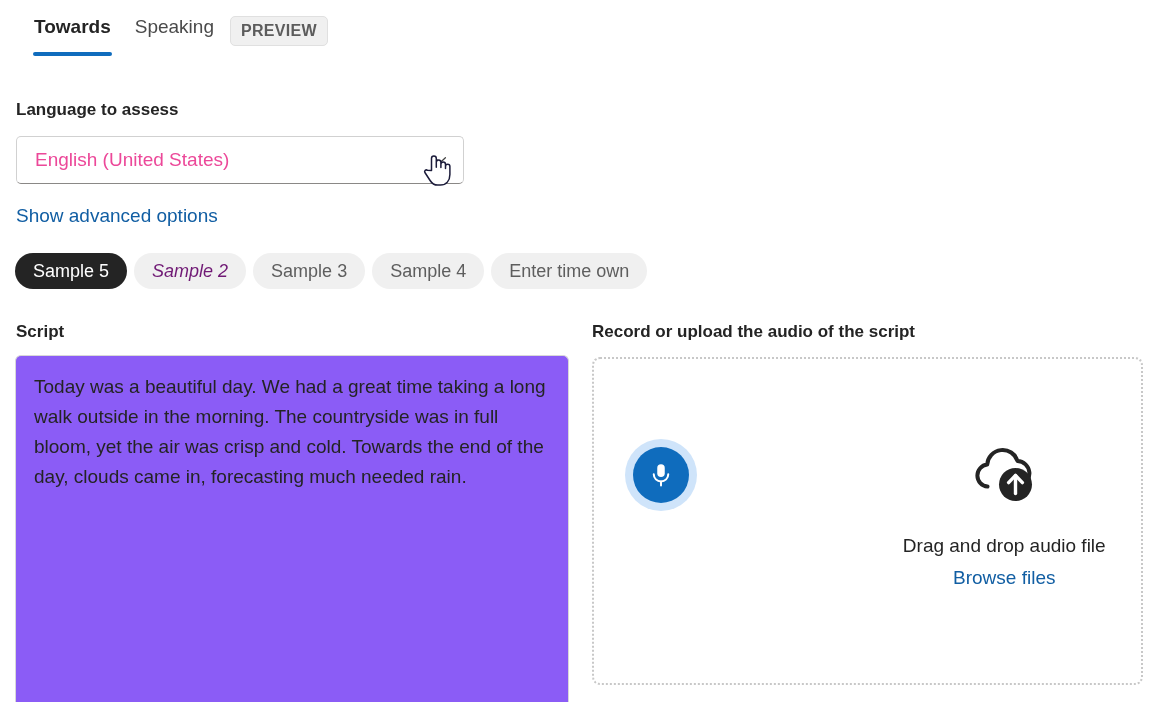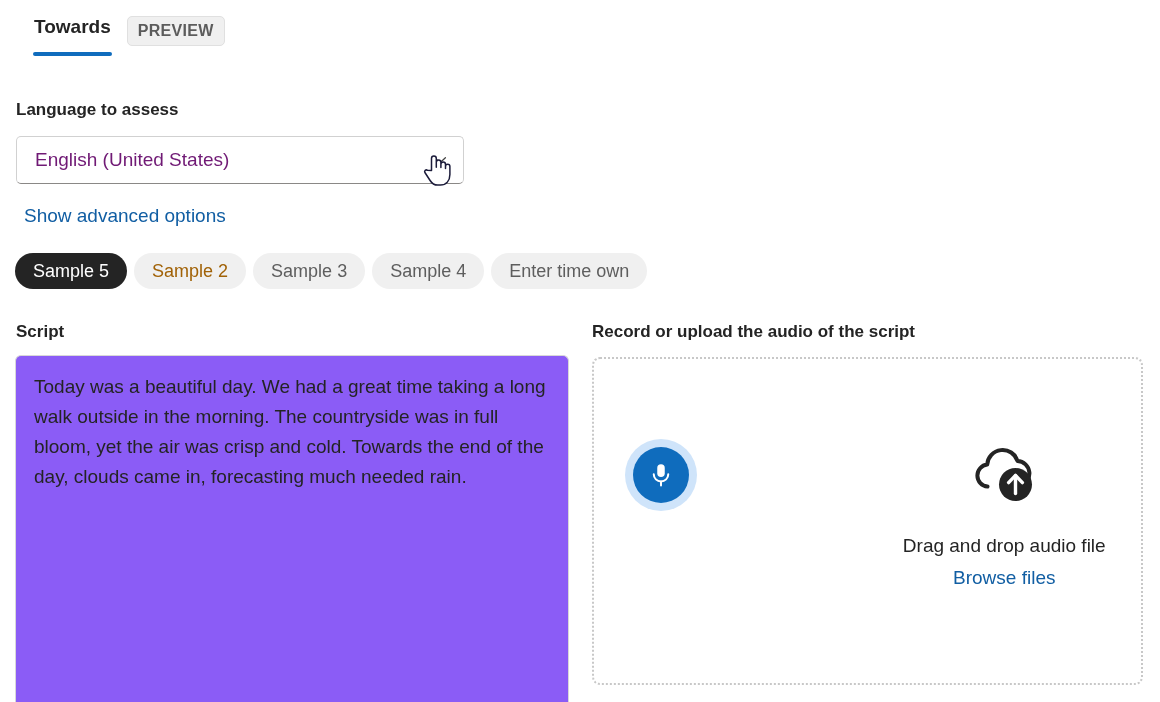--- a/index.html
+++ b/index.html
@@ -74,37 +74,36 @@
     border-bottom: 1px solid #8a8886;
     border-radius: 5px;
     display: flex;
     align-items: center;
     padding: 0 14px 0 18px;
     cursor: pointer;
   }
   #language-value {
     flex: 1;
     font-size: 19px;
-    color: #701a75;
+    color: #ec4899;
     line-height: 24px;
   }
   #chevron-down-icon { flex: 0 0 auto; display: block; }
 
   
   .link {
     color: #115ea3;
     text-decoration: none;
     cursor: pointer;
   }
   #show-advanced-options {
     position: absolute;
     left: 16px; top: 204px;
     font-size: 19px;
     line-height: 24px;
-    margin-left: 8px;
   }
 
   
   #sample-pills {
     position: absolute;
     left: 15px; top: 253px;
     display: flex;
     gap: 7px;
   }
   .pill {
@@ -225,40 +224,43 @@
 </head>
 <body>
 
 <div id="tabstrip">
 
   <div class="tab" id="tab-reading">
     <span class="tab-label">Towards</span>
     <span class="tab-underline" id="reading-underline" style="background: rgb(15, 108, 189);"></span>
   </div>
 
+  <div class="tab" id="tab-speaking">
+    <span class="tab-label">Speaking</span>
+  </div>
 
   <span id="preview-badge">PREVIEW</span>
 </div>
 
 <div class="field-label" id="lbl-language">Language to assess</div>
 
 <div id="language-dropdown">
   <span id="language-value">English (United States)</span>
   <span>
     <svg id="chevron-down-icon" width="18" height="18" viewBox="0 0 20 20" fill="none">
       <path d="M4 7.5 L10 13 L16 7.5" stroke="#424242" stroke-width="1.4" stroke-linecap="round" stroke-linejoin="round"></path>
     </svg>
   </span>
 </div>
 
 <a class="link" id="show-advanced-options" href="#" style="color: rgb(17, 94, 163);">Show advanced options</a>
 
 <div id="sample-pills">
   <button class="pill selected" style="background: rgb(36, 36, 36); color: rgb(255, 255, 255);">Sample 5</button>
-  <button class="pill" style="background: rgb(240, 240, 240); color: #a16207;">Sample 2</button>
+  <button class="pill" style="background: rgb(240, 240, 240); color: #701a75; font-style: italic;">Sample 2</button>
   <button class="pill" style="background: rgb(240, 240, 240); color: rgb(94, 94, 94);">Sample 3</button>
   <button class="pill" style="background: rgb(240, 240, 240); color: rgb(94, 94, 94);">Sample 4</button>
   <button class="pill" style="background: rgb(240, 240, 240); color: rgb(94, 94, 94);">Enter time own</button>
 </div>
 
 <div class="field-label" id="lbl-script">Script</div>
 
 <div id="script-box">
   <p id="script-text">Today was a beautiful day. We had a great time taking a long walk outside in the morning. The countryside was in full bloom, yet the air was crisp and cold. Towards the end of the day, clouds came in, forecasting much needed rain.</p>
 </div>

